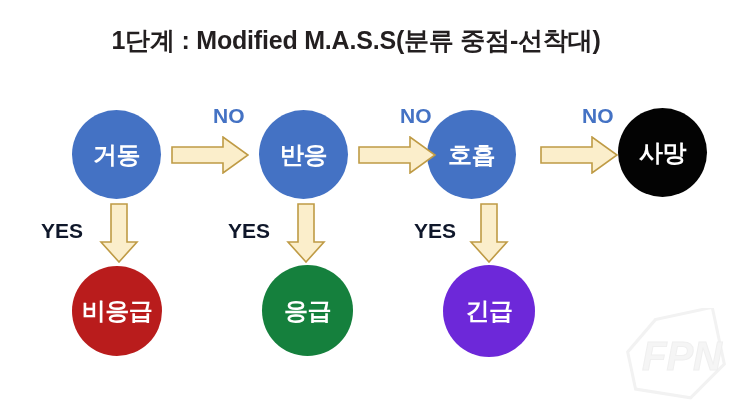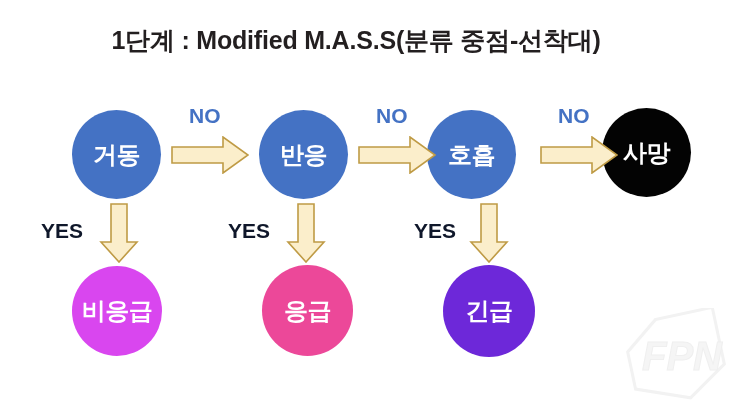--- a/index.html
+++ b/index.html
@@ -45,33 +45,33 @@
   .node-label {
     font-size: 24px;
     font-weight: bold;
     color: #ffffff;
     line-height: 1;
     letter-spacing: -0.5px;
     white-space: nowrap;
   }
   .node.blue  { background: #4472c4; }
   .node.black { background: #030303; }
-  .node.green { background: #d946ef; }
-  .node.amber { background: #ec4899; }
+  .node.green { background: #b91c1c; }
+  .node.amber { background: #15803d; }
   .node.red   { background: #6d28d9; }
 
   
   .edge-label {
     position: absolute;
     font-size: 21px;
     font-weight: bold;
     line-height: 1;
     white-space: nowrap;
   }
-  .edge-label.no  { color: #4472c4; }
+  .edge-label.no  { color: #4472c4; margin-left: 24px; }
   .edge-label.yes { color: #0f172a; }
 
   
   .arrow {
     position: absolute;
   }
   .arrow svg { display: block; }
 
   
   .watermark {
@@ -96,21 +96,21 @@
   </div>
 
   <div class="node blue" style="left:259px; top:110px; width:89px; height:89px;">
     <span class="node-label">반응</span>
   </div>
 
   <div class="node blue" style="left:427px; top:110px; width:89px; height:89px;">
     <span class="node-label">호흡</span>
   </div>
 
-  <div class="node black" style="left:602px; top:108px; width:89px; height:89px;font-family:Liberation Serif, serif;">
+  <div class="node black" style="left:618px; top:108px; width:89px; height:89px;font-family:Liberation Serif, serif;">
     <span class="node-label">사망</span>
   </div>
 
   <div class="arrow" style="left:171px; top:136px;">
     <svg width="78" height="38" viewBox="0 0 78 38">
       <polygon points="1,11 52,11 52,1 77,19 52,37 52,27 1,27" fill="#fbeecb" stroke="#bf9b45" stroke-width="1.6" stroke-linejoin="miter"></polygon>
     </svg>
   </div>
 
   <div class="arrow" style="left:358px; top:136px;">

